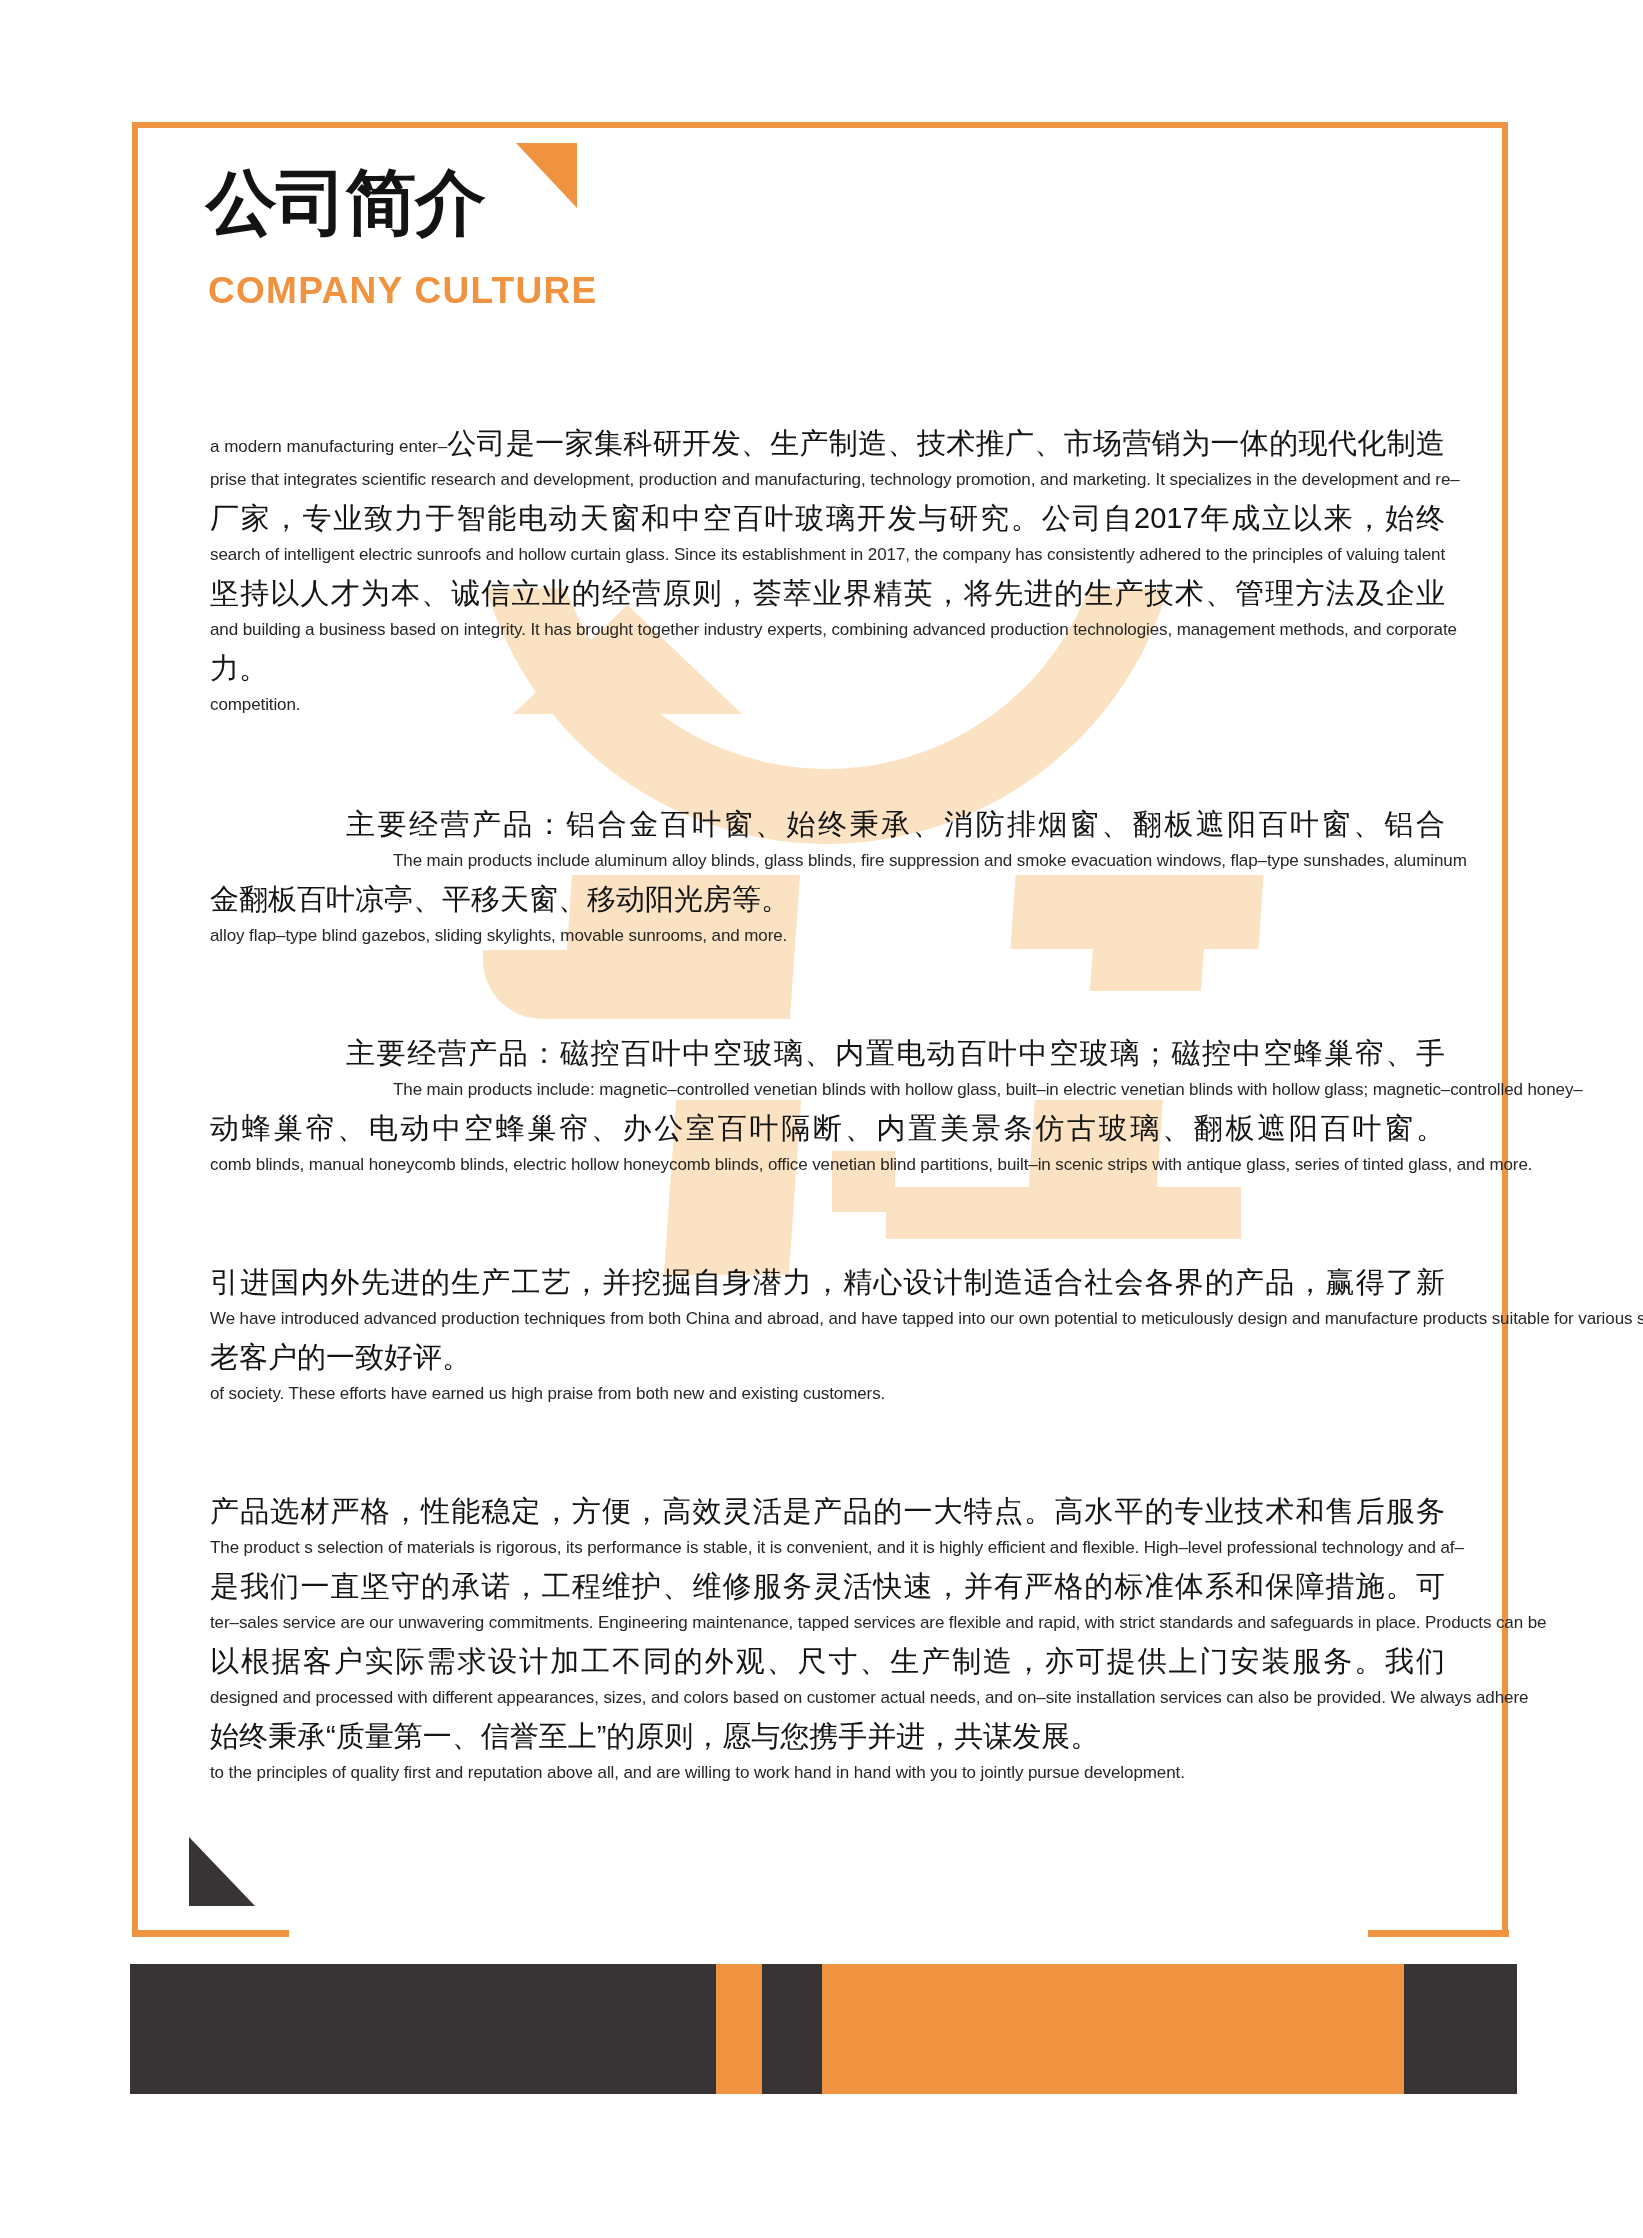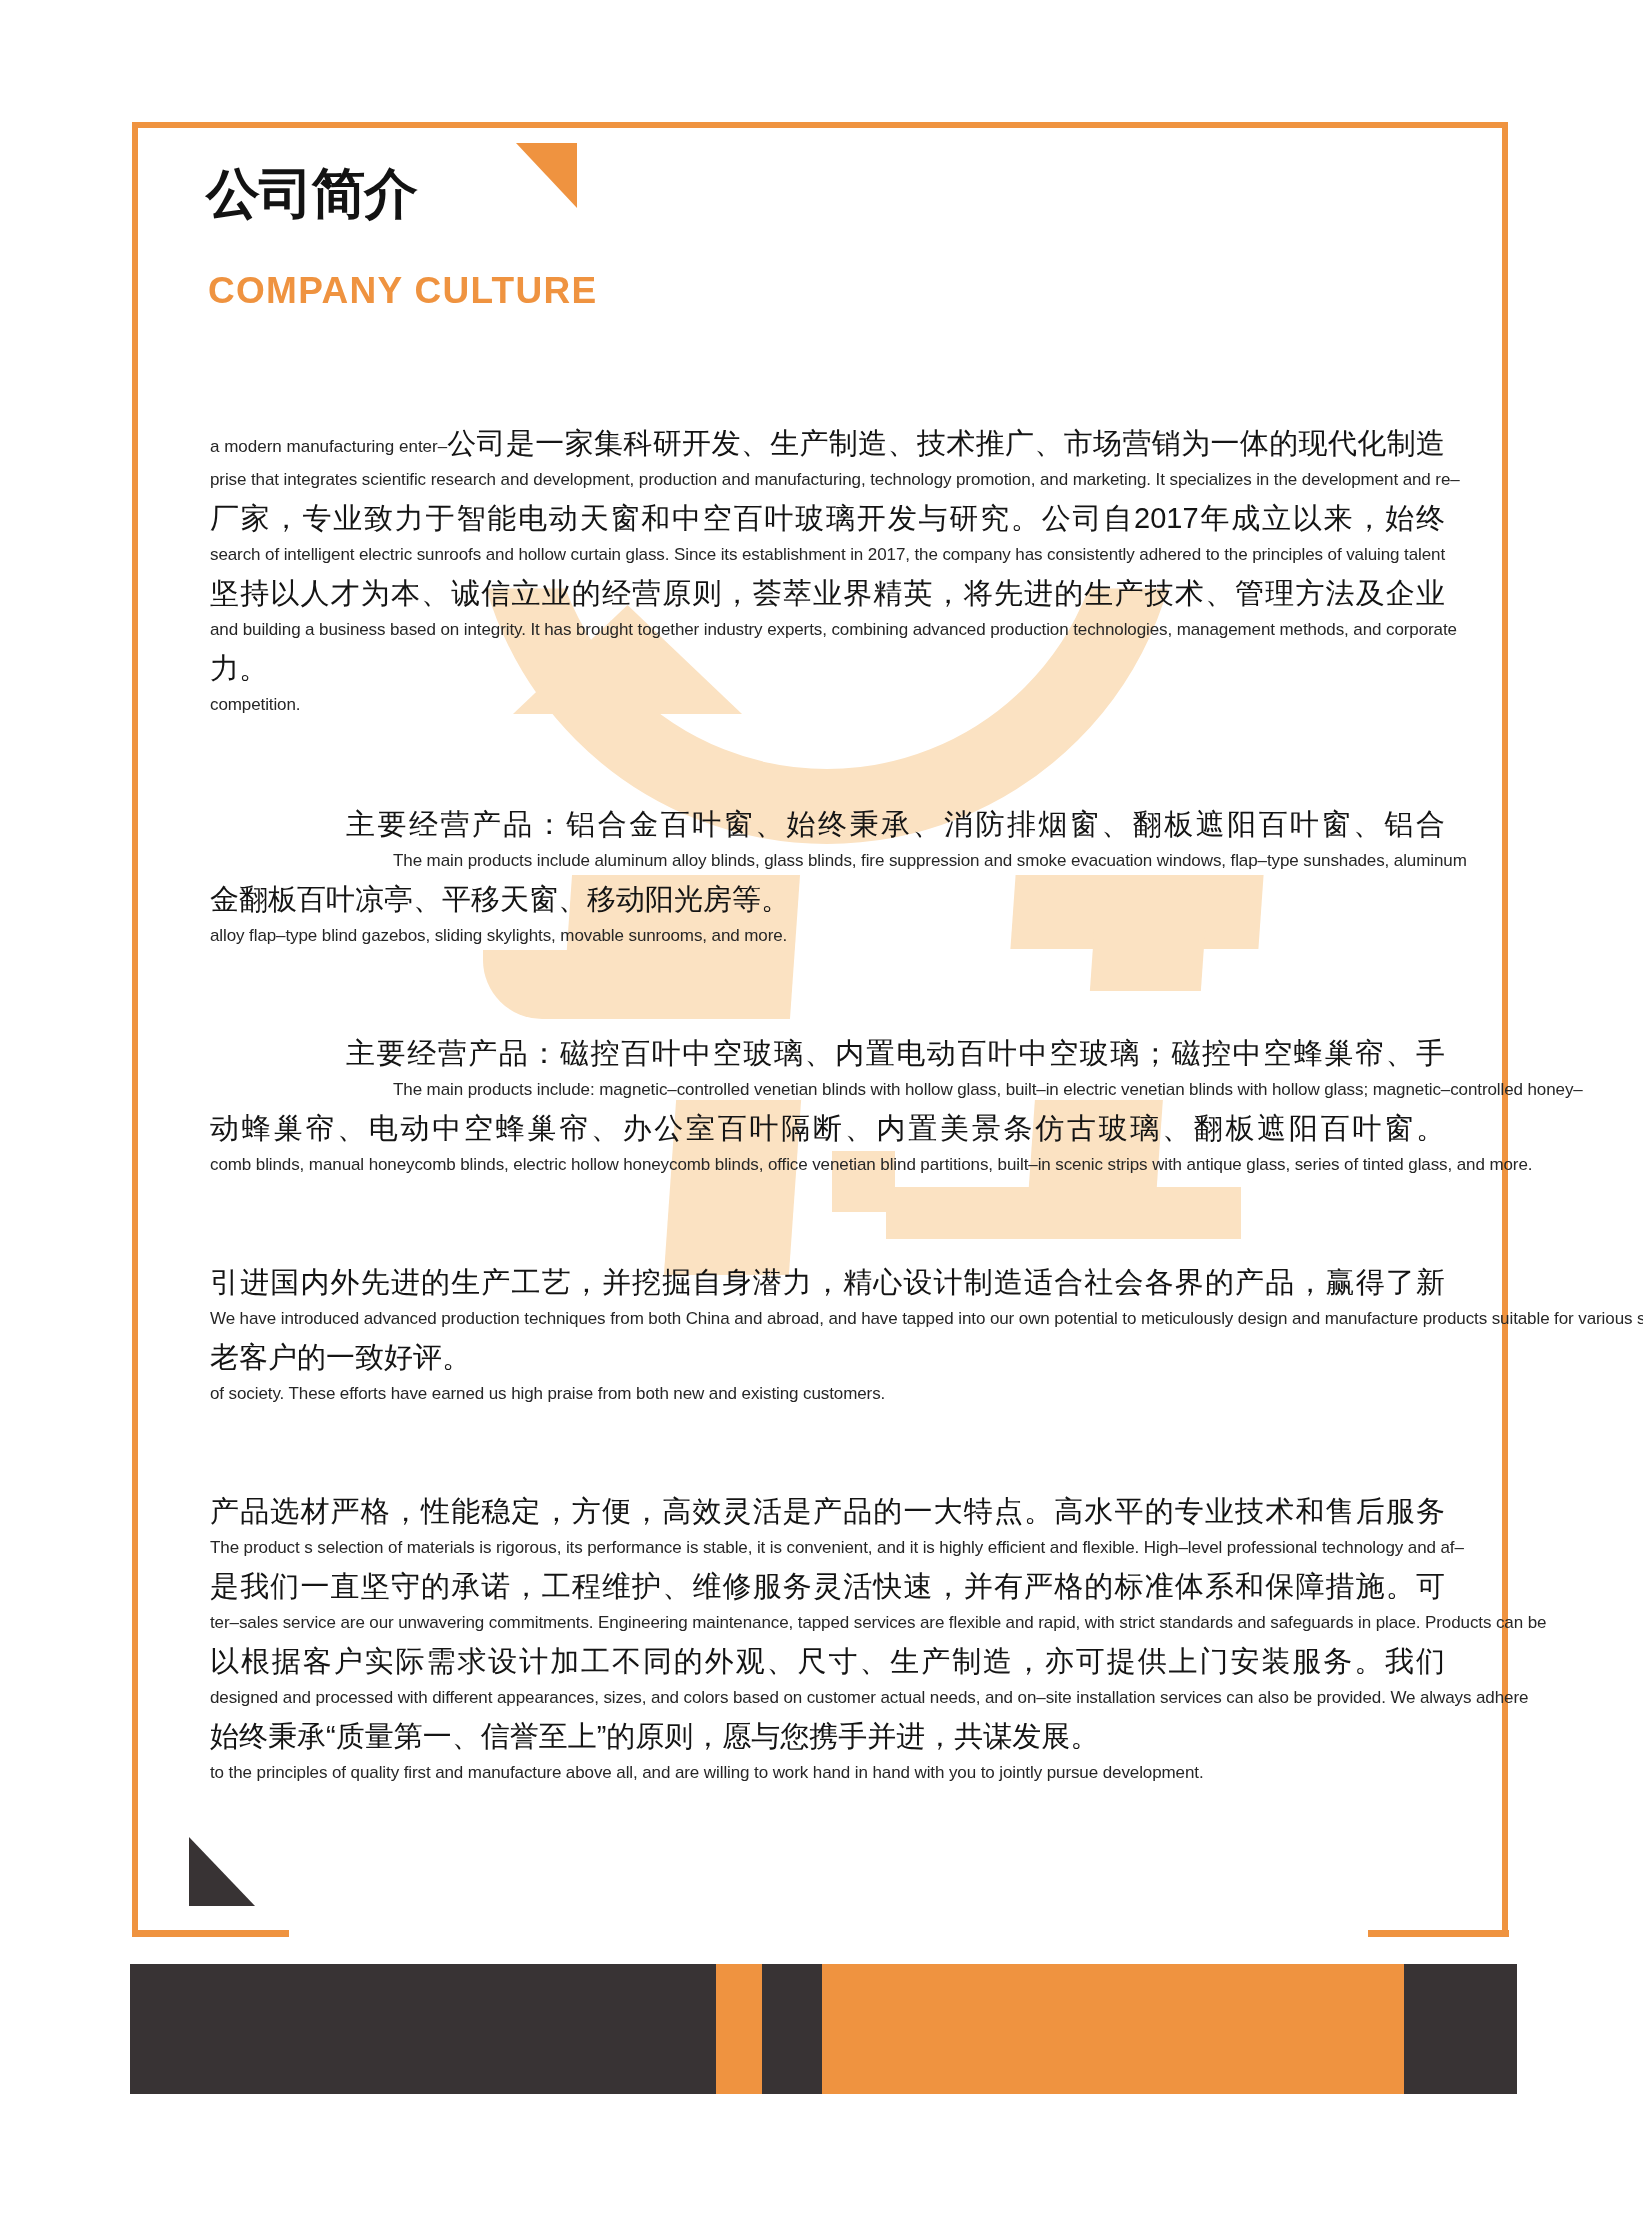--- a/index.html
+++ b/index.html
@@ -21,21 +21,21 @@
     left:132px;top:122px;width:1376px;height:1814px;box-sizing:border-box;
     border-top:6.5px solid var(--accent);
     border-left:6.5px solid var(--accent);
     border-right:6.5px solid var(--accent);
   }
   .frame-bottom-left{left:132px;top:1930px;width:157px;height:6.5px;background:var(--accent);}
   .frame-bottom-right{left:1368px;top:1930px;width:141px;height:6.5px;background:var(--accent);}
 
   
   .title-cn{
-    left:206px;top:164px;font-size:54px;font-weight:900;color:#131313;
+    left:206px;top:164px;font-size:71px;font-weight:900;color:#131313;
     letter-spacing:-1.3px;line-height:1.1;white-space:nowrap;
   }
   .title-triangle{
     left:516px;top:143px;width:61px;height:65px;background:var(--accent);
     clip-path:polygon(0 0,100% 0,100% 100%);
   }
   .title-en{
     left:208px;top:270px;font-size:37px;font-weight:800;color:var(--accent);
     letter-spacing:1.3px;white-space:nowrap;
   }
@@ -173,21 +173,21 @@
       <div class="pair">
         <div class="cn">是我们一直坚守的承诺，工程维护、维修服务灵活快速，并有严格的标准体系和保障措施。可</div>
         <div class="en">ter–sales service are our unwavering commitments. Engineering maintenance, tapped services are flexible and rapid, with strict standards and safeguards in place. Products can be</div>
       </div>
       <div class="pair">
         <div class="cn">以根据客户实际需求设计加工不同的外观、尺寸、生产制造，亦可提供上门安装服务。我们</div>
         <div class="en">designed and processed with different appearances, sizes, and colors based on customer actual needs, and on–site installation services can also be provided. We always adhere</div>
       </div>
       <div class="pair">
         <div class="cn short">始终秉承“质量第一、信誉至上”的原则，愿与您携手并进，共谋发展。</div>
-        <div class="en">to the principles of    quality first and manufacture above all,    and are willing to work hand in hand with you to jointly pursue development.</div>
+        <div class="en">to the principles of    quality first and reputation above all,    and are willing to work hand in hand with you to jointly pursue development.</div>
       </div>
     </div>
   </div>
 
 <div class="abs corner-dark-triangle"></div>
 <div class="abs bottom-bar">
   <div class="seg dark seg-1"></div>
   <div class="seg orange seg-2"></div>
   <div class="seg dark seg-3"></div>
   <div class="seg orange seg-4"></div>

